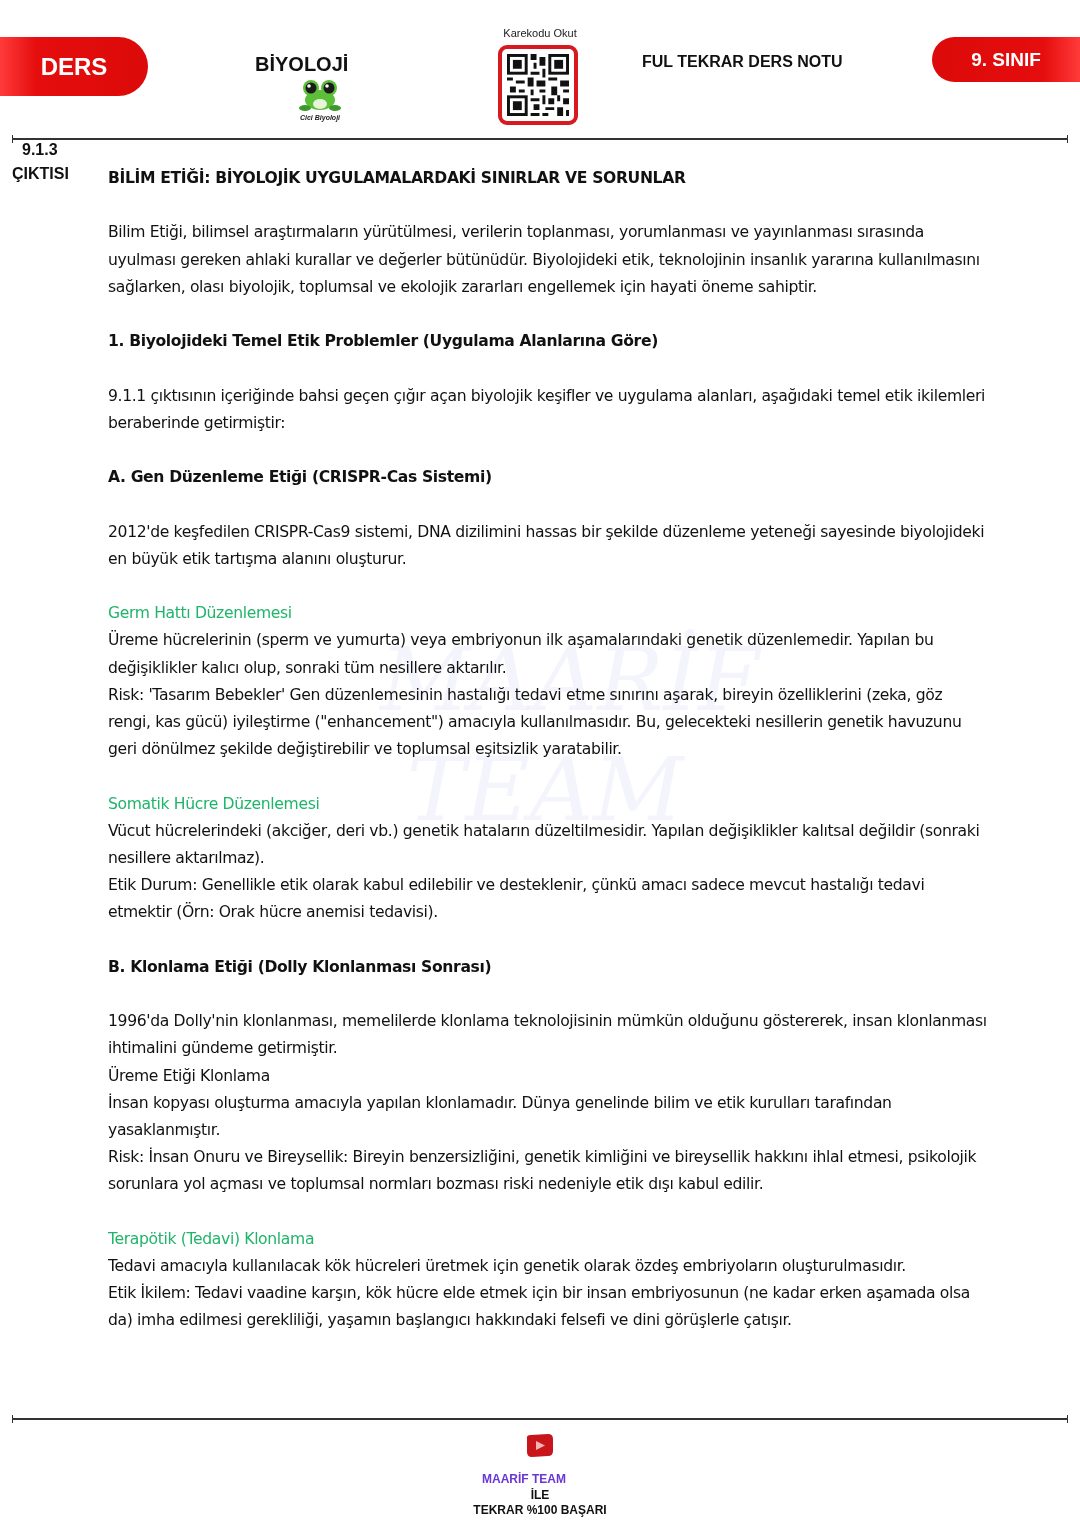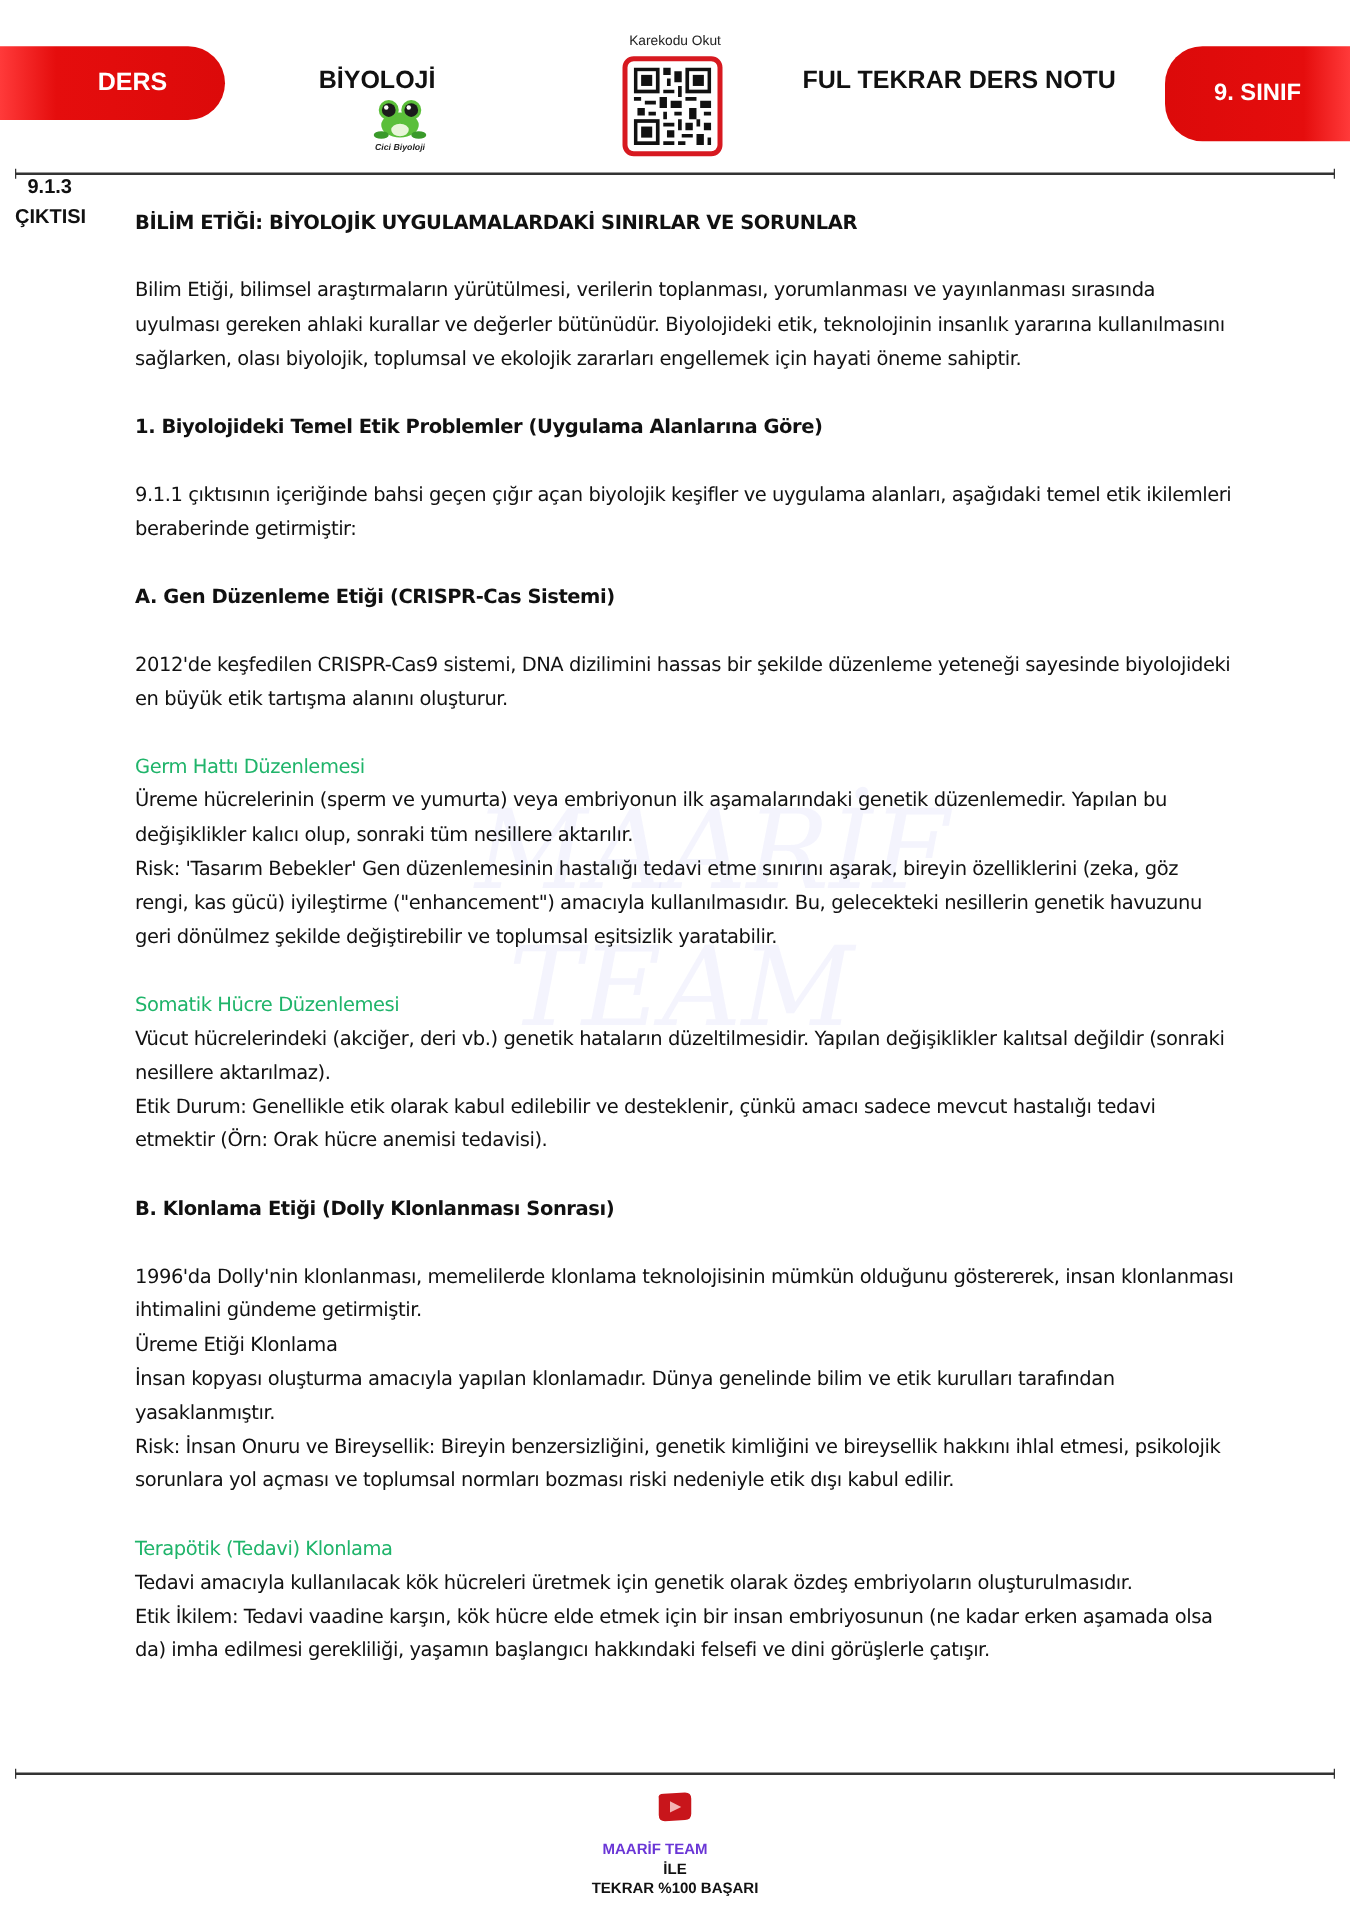--- a/index.html
+++ b/index.html
@@ -1,32 +1,32 @@
 <!DOCTYPE html>
 <html><head>
 <meta charset="utf-8">
 <style>
   html, body { margin:0; padding:0; }
   body { width:1080px; height:1527px; background:#fff; position:relative; overflow:hidden;
          font-family:"Liberation Sans", sans-serif; color:#111; }
   .pill-left { position:absolute; left:0; top:37px; width:148px; height:59px;
     background:linear-gradient(90deg,#ff3a3a 0%,#e50d0d 25%,#dc0a0a 100%);
-    border-radius:0 30px 30px 0; color:#fff; font-weight:bold; font-size:20px;
-    display:flex; align-items:center; justify-content:center;padding-left:32px; }
-  .pill-right { position:absolute; right:0; top:37px; width:148px; height:76px;
+    border-radius:0 30px 30px 0; color:#fff; font-weight:bold; font-size:24px;
+    display:flex; align-items:center; justify-content:center; }
+  .pill-right { position:absolute; right:0; top:37px; width:148px; height:45px;
     background:linear-gradient(90deg,#dc0a0a 0%,#e50d0d 75%,#ff3a3a 100%);
     border-radius:30px 0 0 30px; color:#fff; font-weight:bold; font-size:19px;
     display:flex; align-items:center; justify-content:center; }
   .subject { position:absolute; left:255px; top:53px; width:128px; text-align:left;
     font-weight:bold; font-size:20px; }
   .frog { position:absolute; left:294px; top:78px; width:52px; height:44px; }
   .qr-label { position:absolute; left:490px; top:27px; width:100px; text-align:center; font-size:11px; color:#222; }
   .qr-box { position:absolute; left:498px; top:45px; width:80px; height:80px; border:4px solid #d71920;
     border-radius:9px; box-sizing:border-box; background:#fff; display:flex; align-items:center; justify-content:center; }
-  .doc-title { position:absolute; left:642px; top:53px; font-weight:bold; font-size:20px; }
+  .doc-title { position:absolute; left:642px; top:53px; font-weight:bold; font-size:16px; }
   .rule { position:absolute; left:12px; right:12px; height:2px; background:#333; }
   .rule::before { content:""; position:absolute; left:0; top:-3px; width:1px; height:8px; background:#333; }
   .rule::after { content:""; position:absolute; right:0; top:-3px; width:1px; height:8px; background:#333; }
   .outcome-code { position:absolute; left:22px; top:141px; font-weight:bold; font-size:16px; }
   .outcome-label { position:absolute; left:12px; top:165px; font-weight:bold; font-size:16px; }
   .content { position:absolute; left:108px; top:165px; width:880px; font-family:"DejaVu Sans", sans-serif;
     font-size:15.6px; line-height:27.2px; letter-spacing:-0.35px; }
   .content p { margin:0; }
   .gap { height:27.2px; }
   .h { font-weight:bold; }

